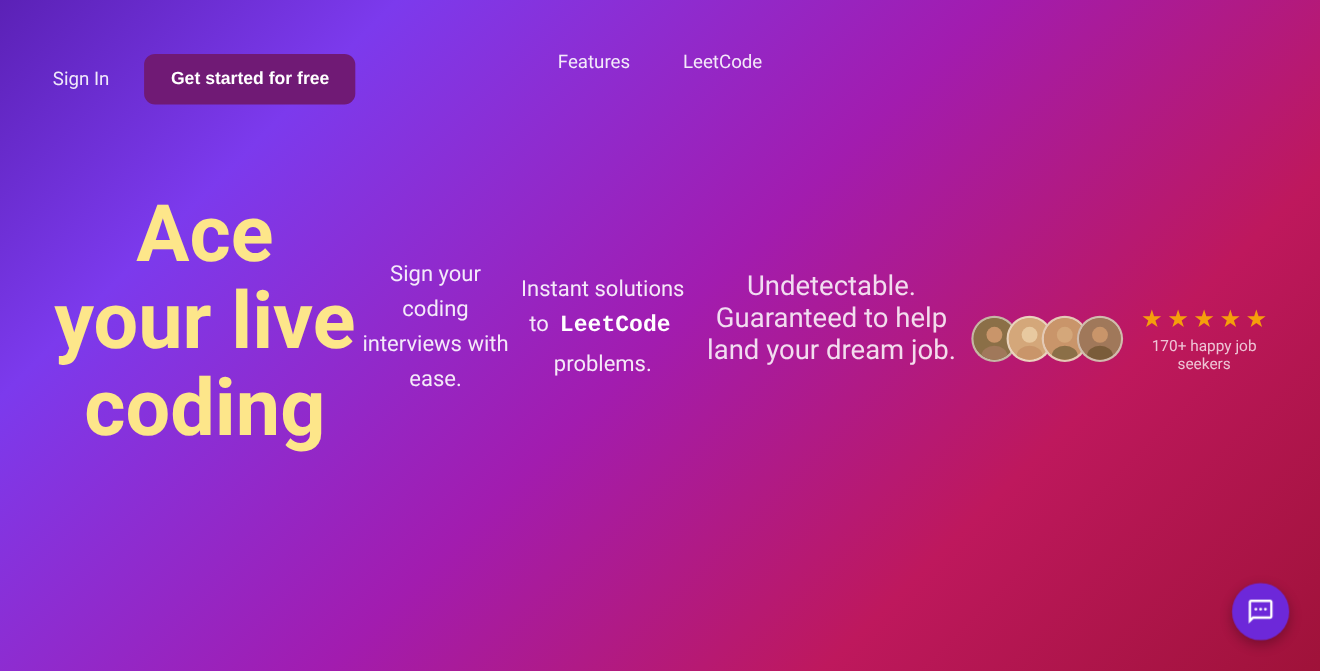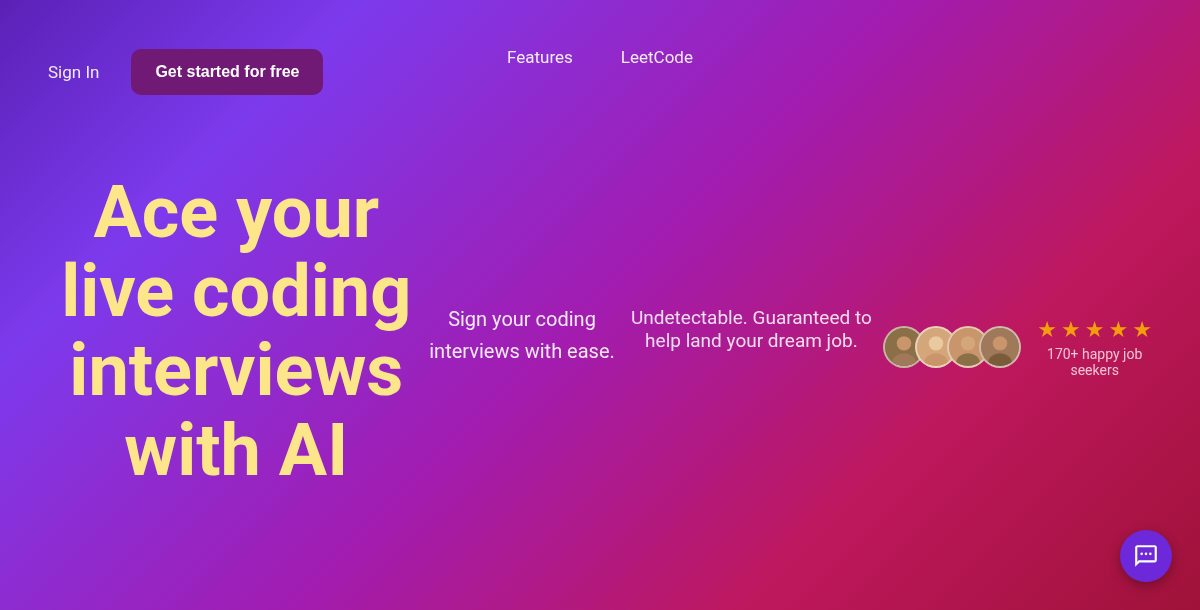--- a/index.html
+++ b/index.html
@@ -118,21 +118,21 @@
     }
 
     .leetcode-text {
       font-family: 'Courier New', monospace;
       font-weight: 700;
       font-size: 21px;
       color: white;
     }
 
     .hero-guarantee {
-      font-size: 19px;
+      font-size: 25px;
       color: rgba(255,255,255,0.85);
       margin-bottom: 36px;
     }
 
     
     .social-proof {
       display: flex;
       align-items: center;
       gap: 16px;
     }
@@ -221,24 +221,28 @@
 
   <div class="nav-right">
     <a class="sign-in-link" href="#">Sign In</a>
     <button class="get-started-btn">Get started for free</button>
   </div>
 </nav>
 
 <section class="hero">
   <h1 class="hero-title">
     <span>Ace your live coding</span><br>
-    <span>interviews with AI</span>
   </h1>
 
   <p class="hero-subtitle">Sign your coding interviews with ease.</p>
+  <p class="hero-subtitle">
+    <span>Instant solutions to</span>&nbsp;
+    <span class="leetcode-text">LeetCode</span>&nbsp;
+    <span>problems.</span>
+  </p>
 
   <p class="hero-guarantee">Undetectable. Guaranteed to help land your dream job.</p>
 
   <div class="social-proof">
     <div class="avatars">
       <div class="avatar avatar-1">
         <svg viewBox="0 0 42 42" width="42" height="42">
           <circle cx="21" cy="21" r="21" fill="#8b6f47"></circle>
           <circle cx="21" cy="17" r="8" fill="#c9956a"></circle>
           <ellipse cx="21" cy="38" rx="13" ry="10" fill="#a0785a"></ellipse>

